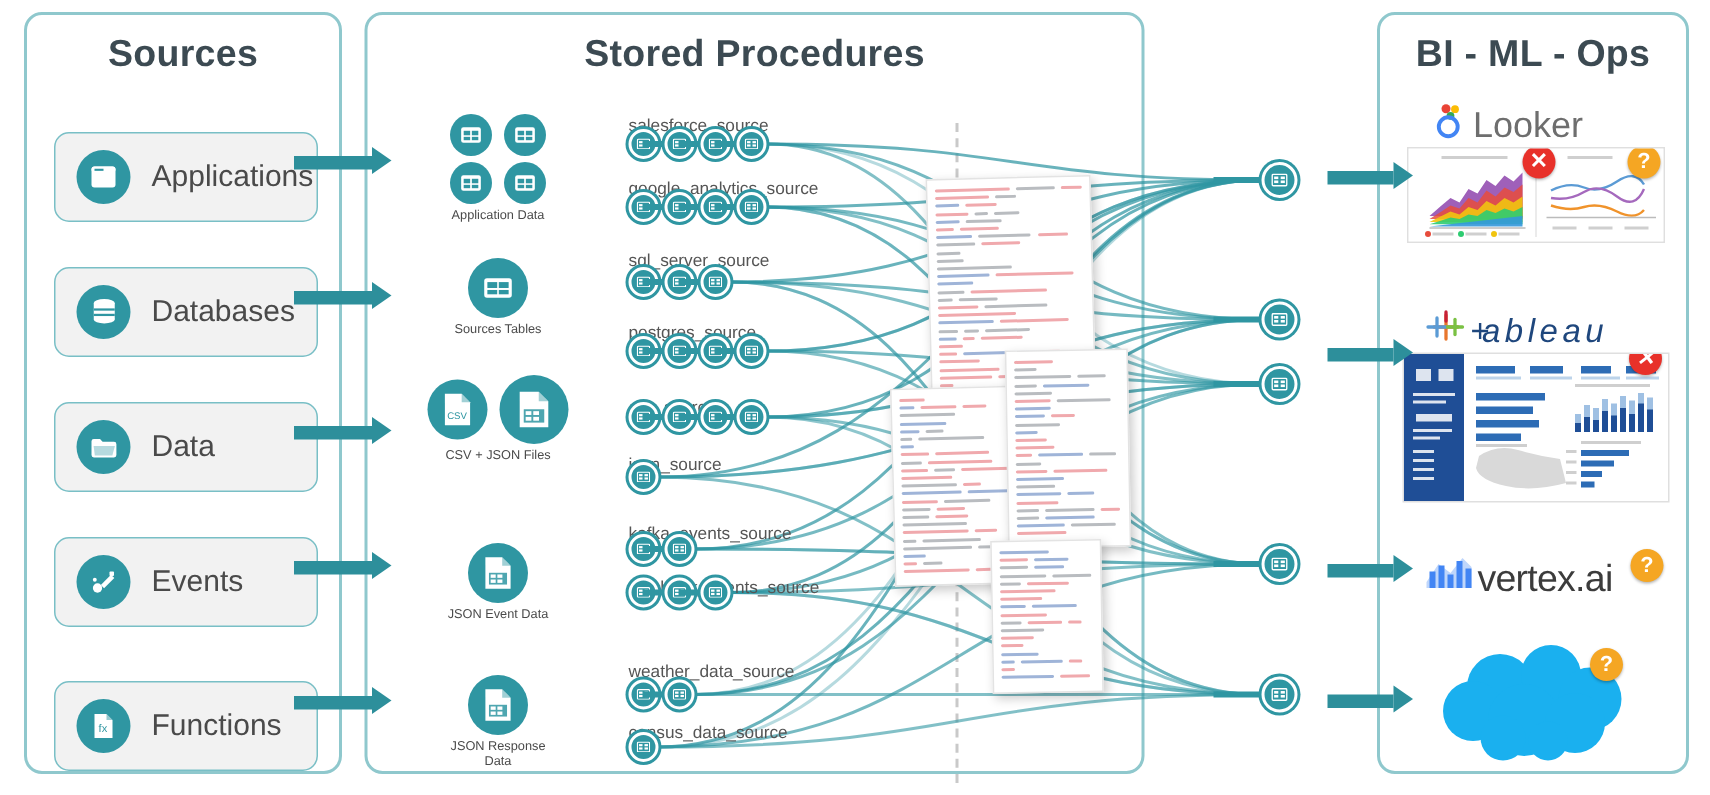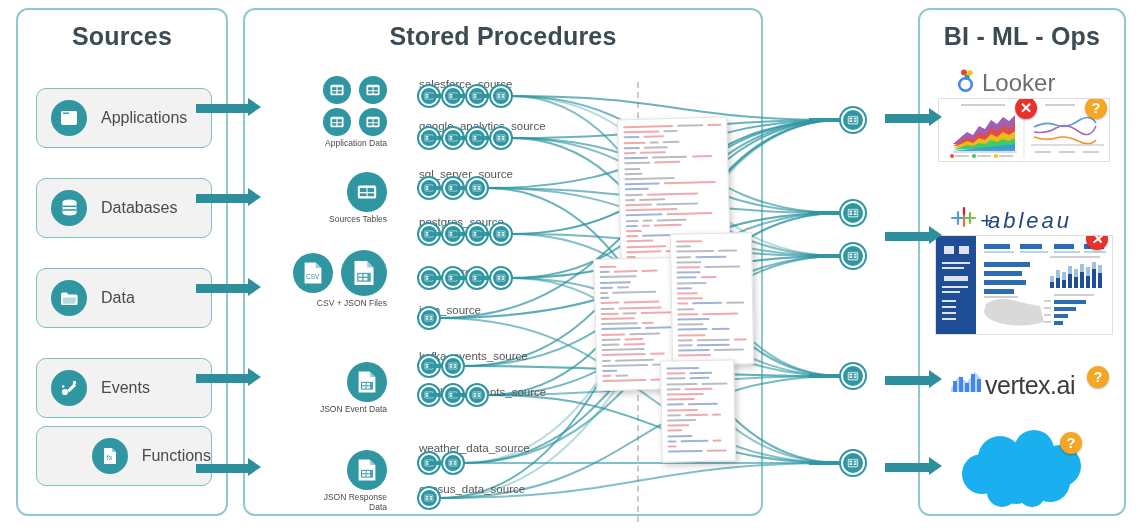--- a/index.html
+++ b/index.html
@@ -43,38 +43,38 @@
   }
   .src-bullet{
     width:36px;height:36px;border-radius:50%;
     background:#2f96a2;
     margin-left:14px;
     flex:0 0 auto;
     display:flex;align-items:center;justify-content:center;
   }
   .src-label{
     margin-left:14px;
-    font-size:16px;color:#4a4a4a;
+    font-size:20px;color:#4a4a4a;
   }
 
   
   .arrow{position:absolute;height:12px;}
   .arrow .shaft{
     position:absolute;left:0;top:2px;height:9px;background:#2d8f9b;
   }
   .arrow .head{
     position:absolute;top:-4px;
     width:0;height:0;
     border-top:9px solid transparent;
     border-bottom:9px solid transparent;
     border-left:13px solid #2d8f9b;
   }
 
   
-  .mid-group{position:absolute;text-align:right;width:110px;}
+  .mid-group{position:absolute;text-align:center;width:110px;}
   .mid-caption{
     font-size:8.5px;color:#4a4a4a;margin-top:3px;line-height:1.15;
     font-family:"Liberation Sans", sans-serif;
   }
   .ic{
     display:inline-block;border-radius:50%;background:#2f96a2;
     vertical-align:middle;position:relative;
   }
   .ic svg{position:absolute;left:50%;top:50%;transform:translate(-50%,-50%);}
 
@@ -169,21 +169,21 @@
           <span class="src-bullet">
             <svg width="19" height="17" viewBox="0 0 19 17">
               <circle cx="5" cy="12" r="3.1" fill="#ffffff"></circle>
               <path d="M7.2 10 14 3.2l2.2 2.2L9.4 12.2z" fill="#ffffff"></path>
               <rect x="13" y="1" width="3" height="3" rx=".6" fill="#ffffff"></rect>
               <circle cx="3.2" cy="6.5" r="1.3" fill="#ffffff"></circle>
             </svg>
           </span>
           <span class="src-label">Events</span>
         </div>
-        <div class="src-item" style="top: 416px; justify-content: flex-end;">
+        <div class="src-item" style="top: 444px;">
           <span class="src-bullet">
             <svg width="16" height="18" viewBox="0 0 16 18">
               <path d="M2 1h8l4 4v12H2z" fill="#ffffff"></path>
               <path d="M10 1l4 4h-4z" fill="#2f96a2" opacity=".5"></path>
               <text x="7.6" y="13" font-size="7.4" font-family="Liberation Sans,sans-serif" fill="#2f96a2" text-anchor="middle">fx</text>
             </svg>
           </span>
           <span class="src-label">Functions</span>
         </div>
       </div>

